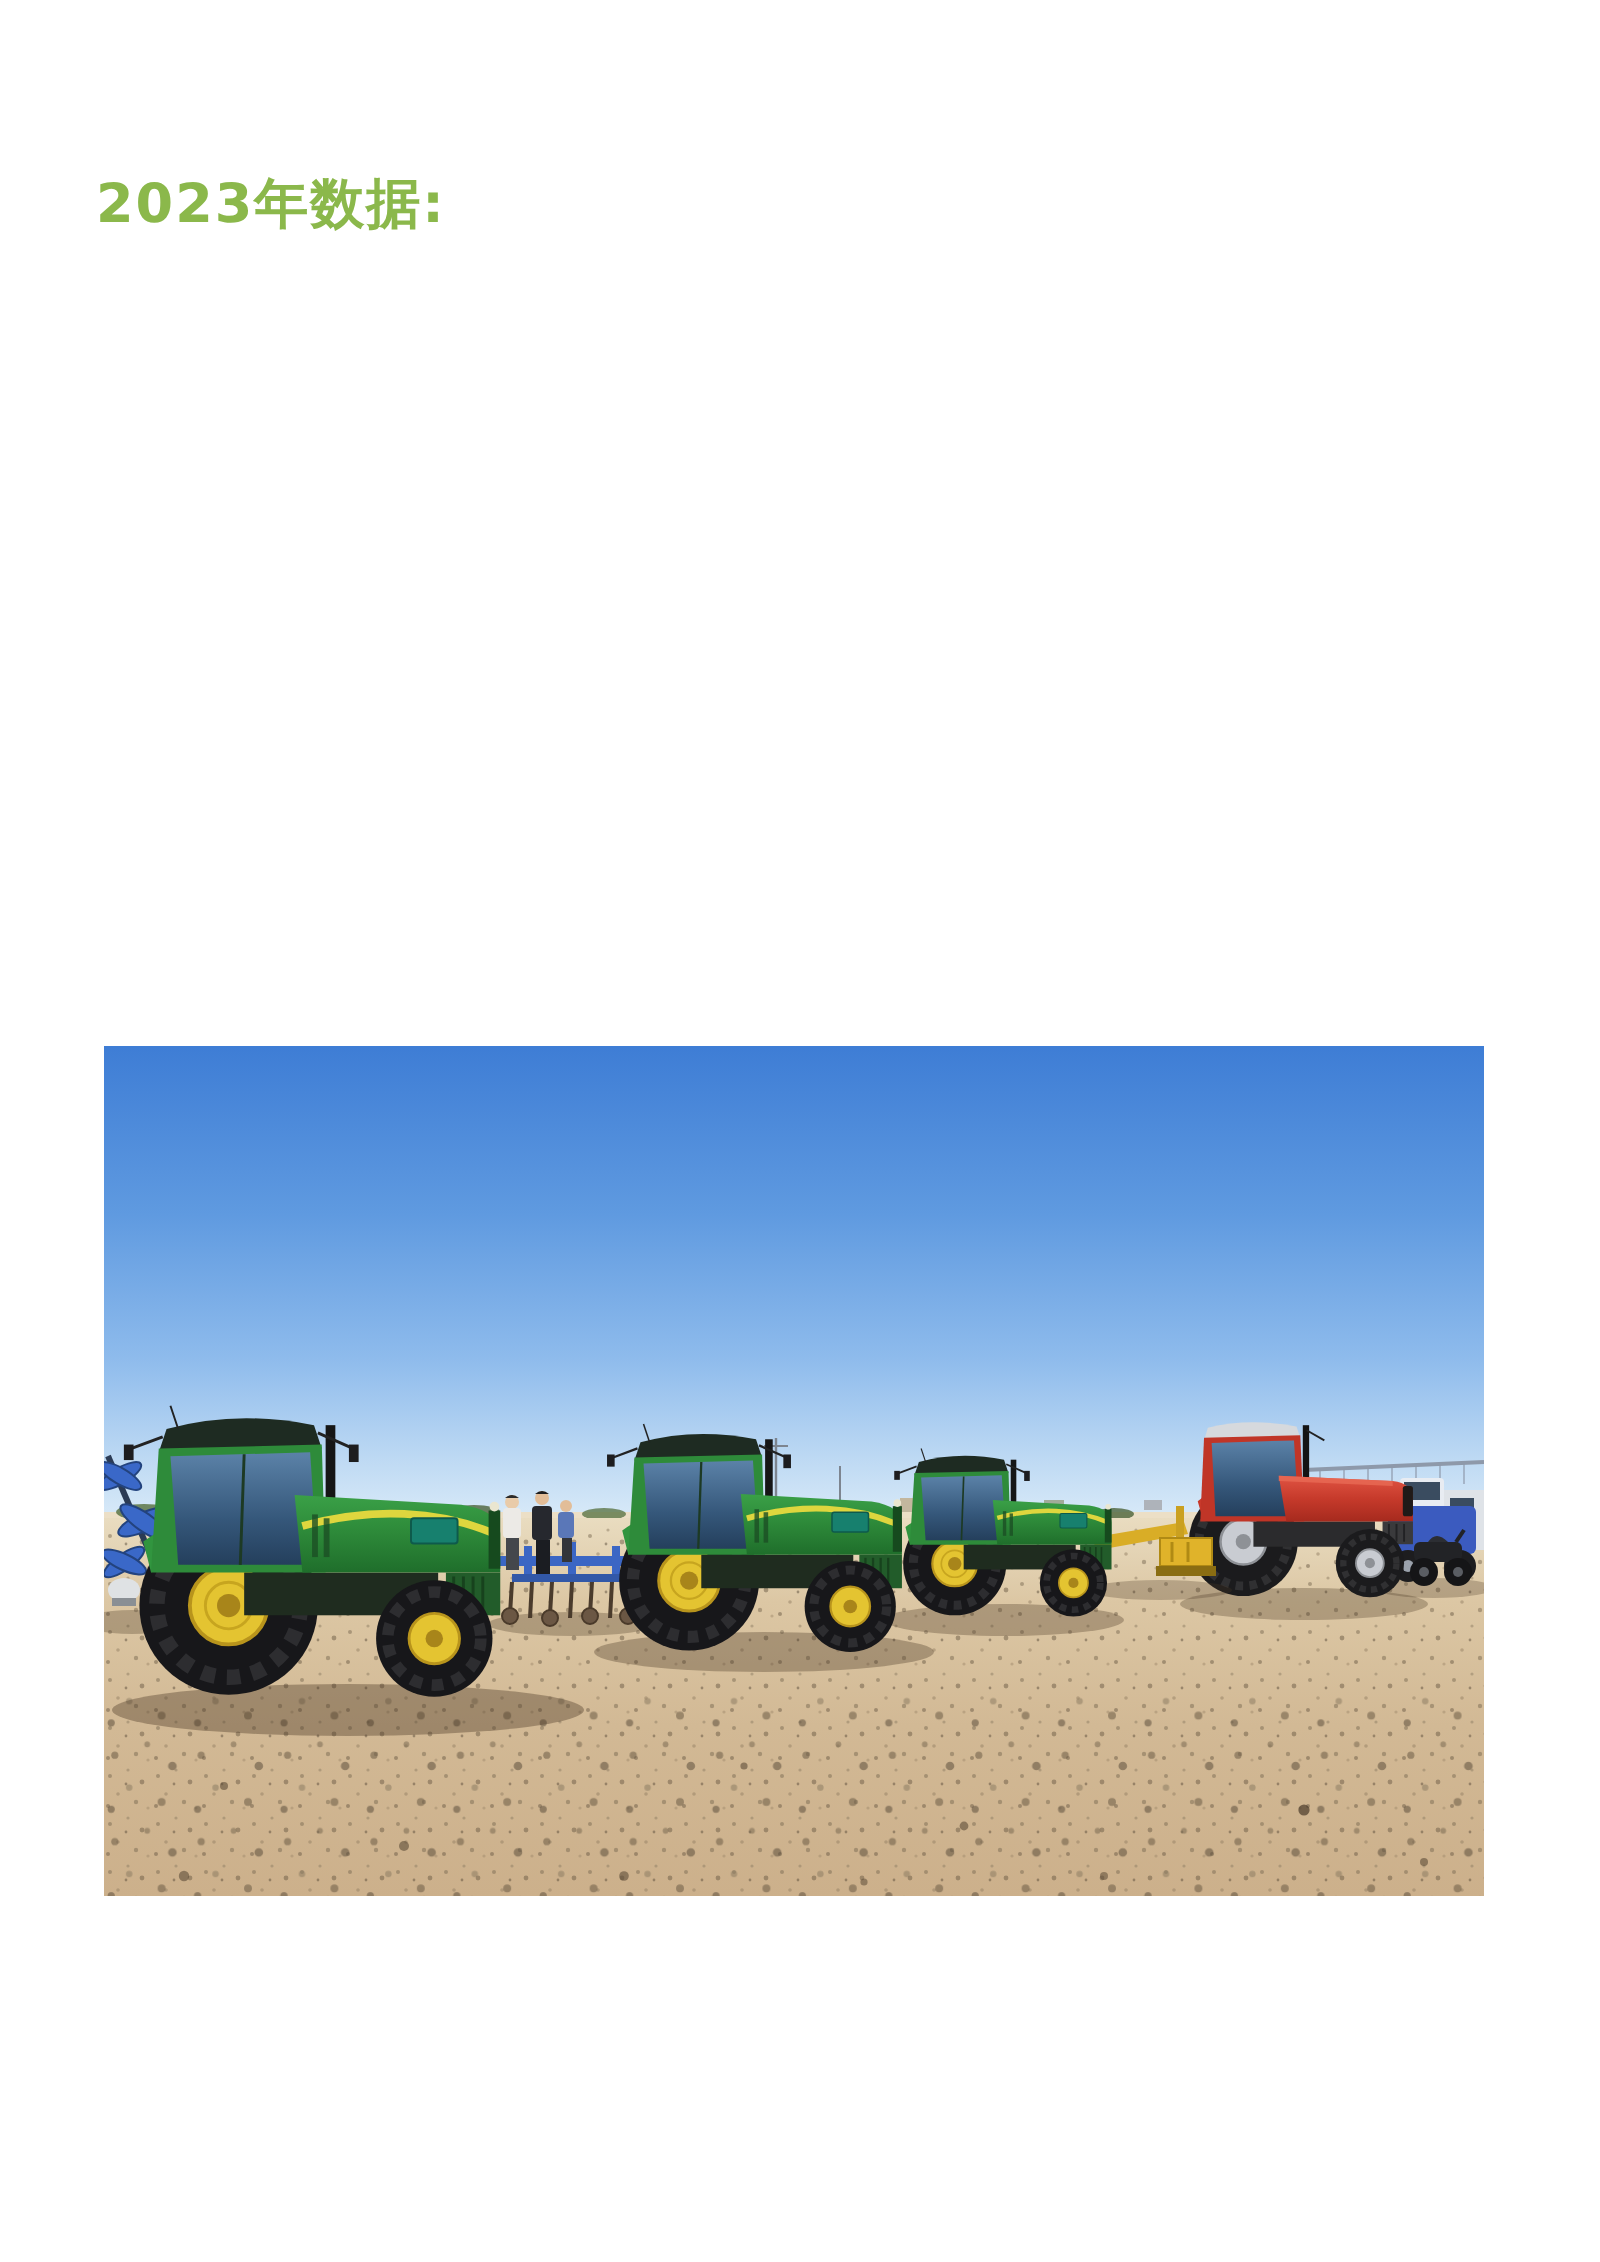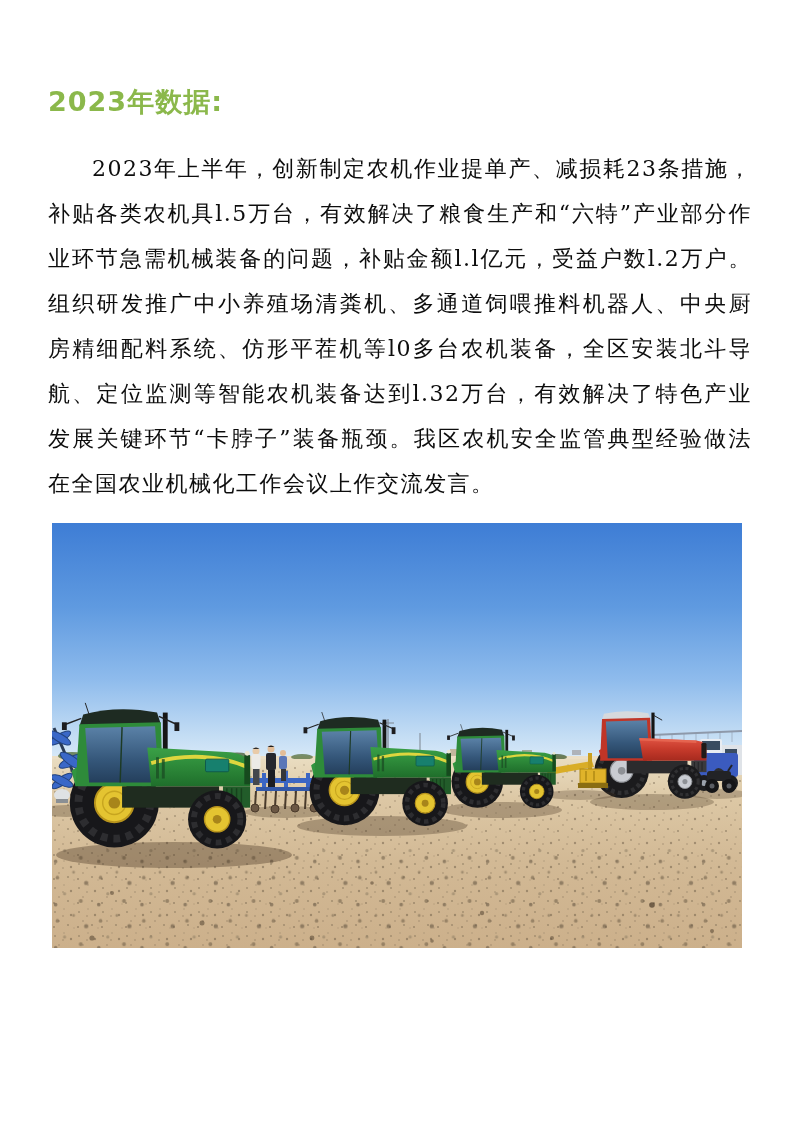--- a/index.html
+++ b/index.html
@@ -15,21 +15,20 @@
   .photo{position:absolute;left:52px;top:523px;width:690px;height:425px;margin:0;}
   .photo svg{display:block;width:690px;height:425px;}
 </style>
 </head>
 <body>
 
 <div class="page">
 
   <h1 class="heading">2023年数据:</h1>
 
-  <p class="body-par">2023年上半年，创新制定农机作业提单产、减损耗23条措施，补贴各类农机具l.5万台，有效解决了粮食生产和“六特”产业部分作业环节急需机械装备的问题，补贴金额l.l亿元，受益户数l.2万户。组织研发推广中小养殖场清粪机、多通道饲喂推料机器人、中央厨房精细配料系统、仿形平茬机等l0多台农机装备，全区安装北斗导航、定位监测等智能农机装备达到l.32万台，有效解决了特色产业发展关键环节“卡脖子”装备瓶颈。我区农机安全监管典型经验做法在全国农业机械化工作会议上作交流发言。</p>
 
   <figure class="photo">
     <svg viewBox="0 0 690 425" xmlns="http://www.w3.org/2000/svg">
       <defs>
         <linearGradient id="skyG" x1="0" y1="0" x2="0" y2="1">
           <stop offset="0" stop-color="#3e7dd5"></stop>
             <stop offset="0.35" stop-color="#5f9ae0"></stop>
           <stop offset="0.65" stop-color="#8ebbec"></stop>
             <stop offset="0.88" stop-color="#c2dcf4"></stop>
           <stop offset="1" stop-color="#dcecf9"></stop>

